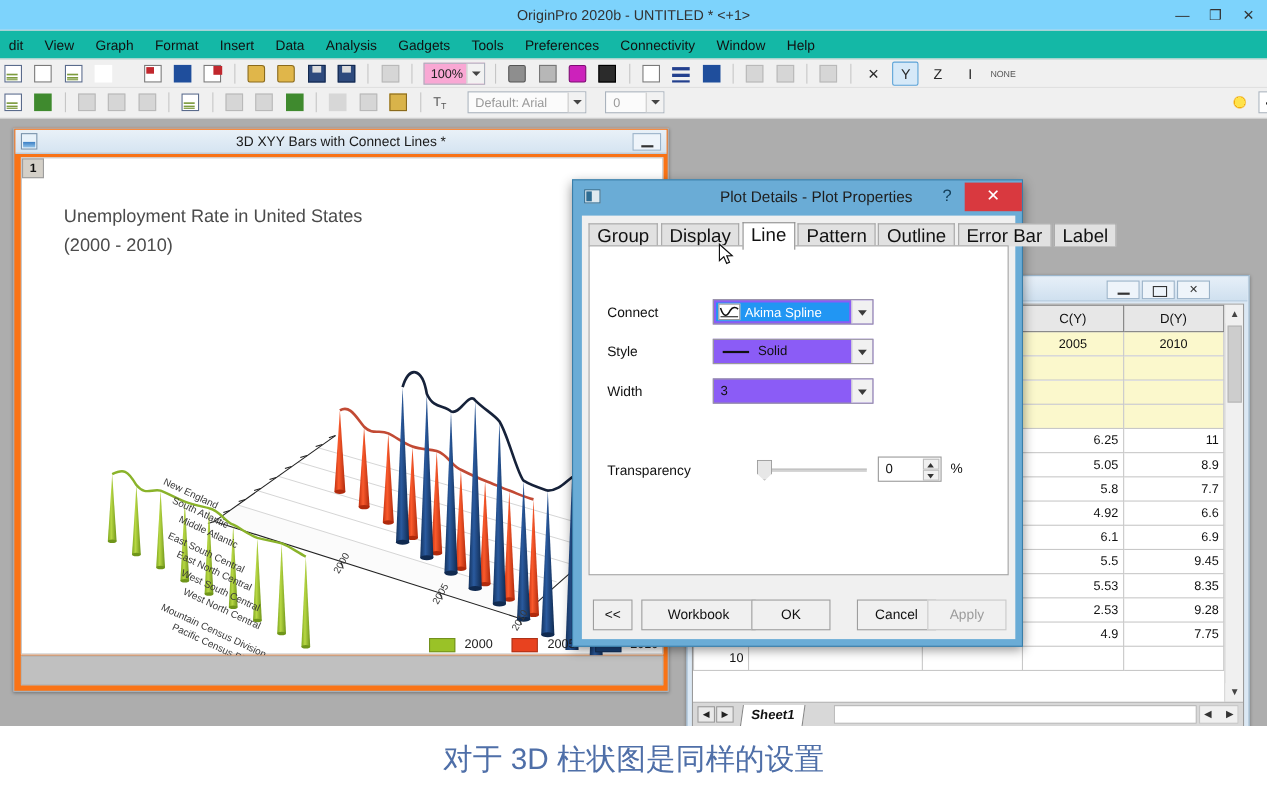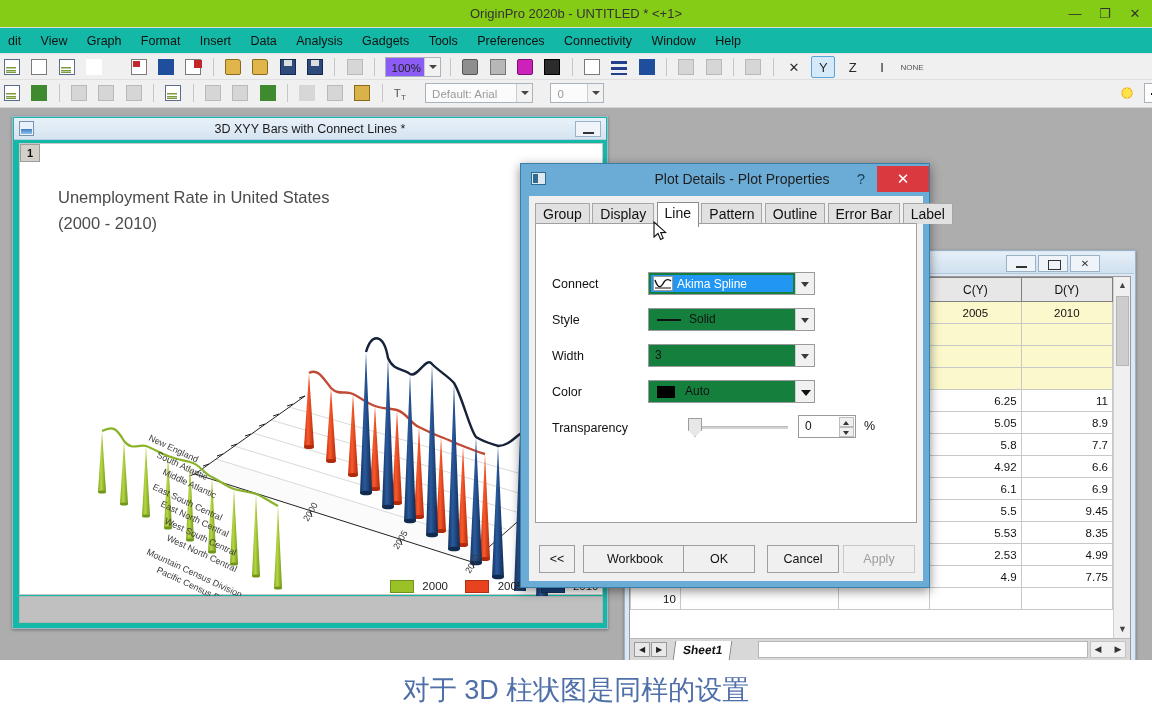--- a/index.html
+++ b/index.html
@@ -8,21 +8,21 @@
     width:1152px; height:720px; overflow:hidden;
     background:#b0b0b0;
     font-family:"Liberation Sans", sans-serif;
     font-size:12px; color:#000;
     position:relative;
   }
 
   
   #app-titlebar{
     position:absolute; left:0; top:0; width:1152px; height:28px;
-    background:#84cc16; border-bottom:1px solid #dcdcdc;
+    background:#7dd3fc; border-bottom:1px solid #dcdcdc;
   }
   #app-title{
     position:absolute; left:0; top:0; width:1152px; height:28px;
     line-height:28px; text-align:center;
     font-size:13px; color:#333;
   }
   .wincap{
     position:absolute; top:0; height:28px; width:30px;
     line-height:28px; text-align:center; font-size:13px; color:#333;
   }
@@ -82,21 +82,21 @@
       linear-gradient(#23408e,#23408e) 0 2px/100% 3px no-repeat,
       linear-gradient(#23408e,#23408e) 0 8px/100% 3px no-repeat,
       linear-gradient(#23408e,#23408e) 0 14px/100% 3px no-repeat; }
   .ic-scissor{ background:#b9b9b9; }
   .ic-paste{ background:#d9b34a; border:1px solid #8a6a1c; }
   .ic-sun{ background:radial-gradient(circle,#ffe24a 0 40%, #f2a900 42%, transparent 55%); }
   .ic-dim{ opacity:.45; }
 
   .tb-combo{
     display:inline-block; height:20px; margin:3px 2px; vertical-align:middle;
-    background:#8b5cf6; border:1px solid #aab3bd; position:relative;
+    background:#f9a8d4; border:1px solid #aab3bd; position:relative;
     font-size:11.5px; color:#222;
   }
   .tb-combo .cv{ display:block; padding:2px 20px 0 6px; height:18px; line-height:16px;
     white-space:nowrap; overflow:hidden; }
   .tb-combo .ca{
     position:absolute; right:0; top:0; width:16px; height:18px;
     background:#f2f2f2; border-left:1px solid #ccc;
   }
   .tb-combo .ca:after{
     content:""; position:absolute; left:4px; top:7px;
@@ -126,21 +126,21 @@
 
   
   #workspace{
     position:absolute; left:0; top:108px; width:1152px; height:552px;
     background:#adadad;
   }
 
   
   #graph-window{
     position:absolute; left:12px; top:8px; width:596px; height:513px;
-    background:#14b8a6; border:1px solid #9fb8cd;
+    background:#f97316; border:1px solid #9fb8cd;
     box-shadow:0 1px 3px rgba(0,0,0,.35);
   }
   #graph-titlebar{
     position:absolute; left:1px; top:1px; right:1px; height:22px;
     background:linear-gradient(#e9f1f8,#d5e4f1);
     border-bottom:1px solid #b9cde0;
   }
   #graph-title{
     position:absolute; left:0; right:0; top:0; height:22px; line-height:22px;
     text-align:center; font-size:12.5px; color:#1a1a1a;
@@ -320,38 +320,38 @@
   #dlg-inner{
     position:absolute; left:8px; top:32px; width:394px; height:385px;
     background:#f0f0f0;
   }
   #tabstrip{
     position:absolute; left:6px; top:6px; height:22px; white-space:nowrap;
   }
   .tabbtn{
     display:inline-block; height:21px; line-height:21px; padding:0 7px;
     background:#e1e1e1; border:1px solid #a6a6a6; border-bottom:none;
-    font-size:14px; color:#111; margin-right:-1px; vertical-align:bottom;
+    font-size:17px; color:#111; margin-right:-1px; vertical-align:bottom;
   }
   .tabbtn.active{
     background:#fff; height:25px; line-height:21px; margin-bottom:-3px;
     border-color:#8d8d8d; position:relative; z-index:3;
   }
   #tabpanel{
     position:absolute; left:6px; top:27px; right:6px; height:300px;
     background:#fff; border:1px solid #a0a0a0;
   }
   .frow{ position:absolute; left:0; width:100%; height:28px; }
   .flabel{
     position:absolute; left:16px; top:0; height:28px; line-height:28px;
     font-size:12.5px; color:#111;
   }
   .fcombo{
-    position:absolute; left:112px; top:2px; width:167px; height:23px;
-    background:#15803d; border:1px solid #9a9a9a;padding-left:36px;
+    position:absolute; left:112px; top:2px; width:146px; height:23px;
+    background:#8b5cf6; border:1px solid #9a9a9a;padding-left:36px;
   }
   .fcombo .arw{
     position:absolute; right:0; top:0; width:19px; height:21px;
     background:#f1f1f1; border-left:1px solid #cfcfcf;
   }
   .fcombo .arw:after{
     content:""; position:absolute; left:5px; top:9px;
     border-left:4px solid transparent; border-right:4px solid transparent;
     border-top:5px solid #3a3a3a;
   }
@@ -414,21 +414,21 @@
     position:absolute; left:6px; right:6px; bottom:8px; height:28px;
   }
   .dbtn{
     position:absolute; top:0; height:28px; line-height:26px;
     background:#f0f0f0; border:1px solid #9e9e9e;
     font-size:12.5px; color:#111; text-align:center;
   }
   #btn-back{ left:4px; width:36px; }
   #btn-workbook{ left:48px; width:104px; }
   #btn-ok{ left:148px; width:72px; }
-  #btn-cancel{ left:232px; width:72px; }
+  #btn-cancel{ left:244px; width:72px; }
   #btn-apply{ left:308px; width:72px; color:#9c9c9c; background:#f0f0f0; border-color:#c9c9c9; }
 
   #cursor{
     position:absolute; left:653px; top:113px; width:16px; height:22px; z-index:60;
   }
 
   
   #caption-bar{
     position:absolute; left:0; top:660px; width:1152px; height:60px;
     background:#fff;
@@ -815,21 +815,21 @@
                 <td class="lbl">Middle Atlantic</td>
                 <td class="num">4.22</td>
                 <td class="num">5.53</td>
                 <td class="num">8.35</td>
               </tr>
               <tr>
                 <td class="rowhdr">8</td>
                 <td class="lbl">South Atlantic</td>
                 <td class="num">3.55</td>
                 <td class="num">2.53</td>
-                <td class="num">4.99</td>
+                <td class="num">9.28</td>
               </tr>
               <tr>
                 <td class="rowhdr">9</td>
                 <td class="lbl">New England</td>
                 <td class="num">2.77</td>
                 <td class="num">4.9</td>
                 <td class="num">7.75</td>
               </tr>
               <tr>
                 <td class="rowhdr">10</td>
@@ -908,28 +908,20 @@
         </div>
 
         <div class="frow" style="top:118px">
           <span class="flabel">Width</span>
           <span class="fcombo">
             <span class="txt">3</span>
             <span class="arw"></span>
           </span>
         </div>
 
-        <div class="frow" style="top:154px">
-          <span class="flabel">Color</span>
-          <span class="fcombo">
-            <span class="preSwatch"></span>
-            <span class="txt" style="left:36px">Auto</span>
-            <span class="arw arwSolid"></span>
-          </span>
-        </div>
 
         <div class="frow" style="top:190px; height:28px">
           <span class="flabel">Transparency</span>
           <span id="slider-track"></span>
           <span id="slider-thumb"></span>
           <span id="spin-box">
             <span id="spin-val">0</span>
             <span id="spin-up"></span>
             <span id="spin-dn"></span>
           </span>

